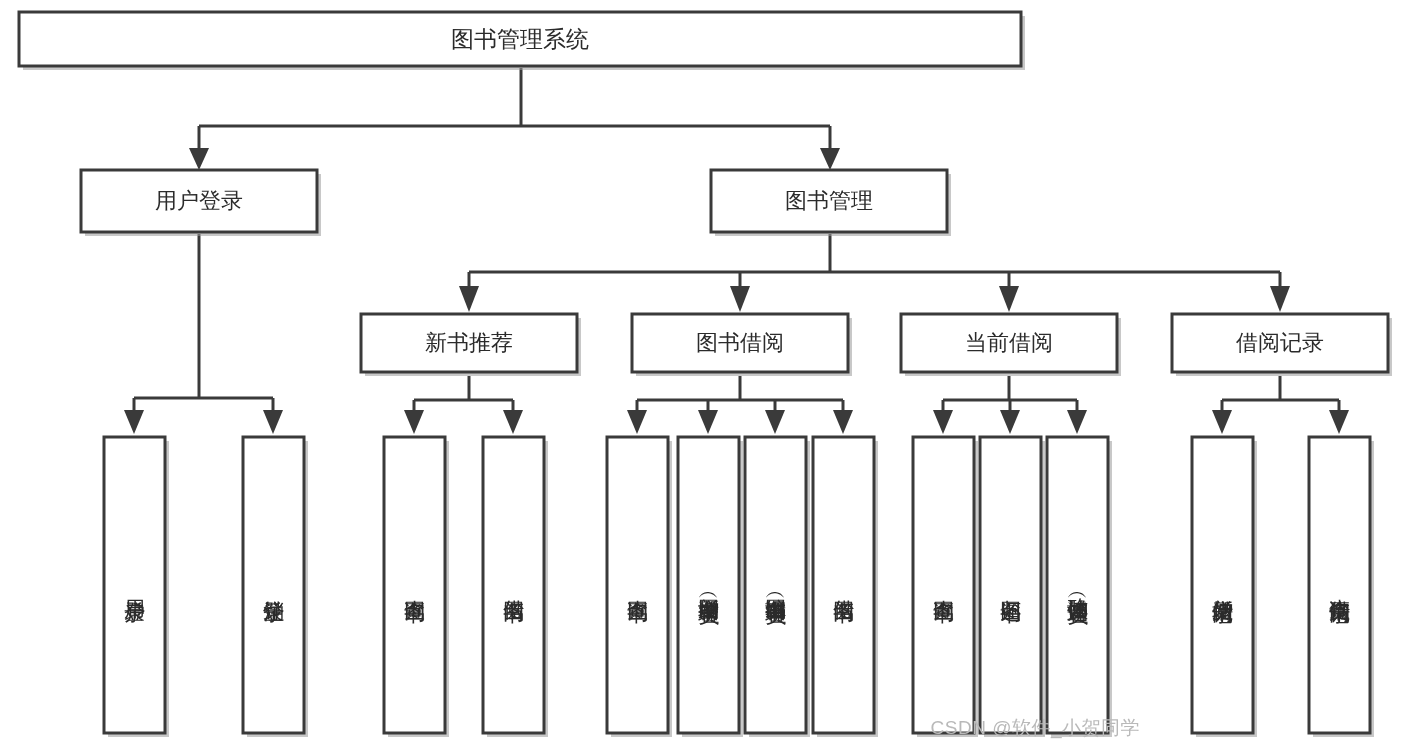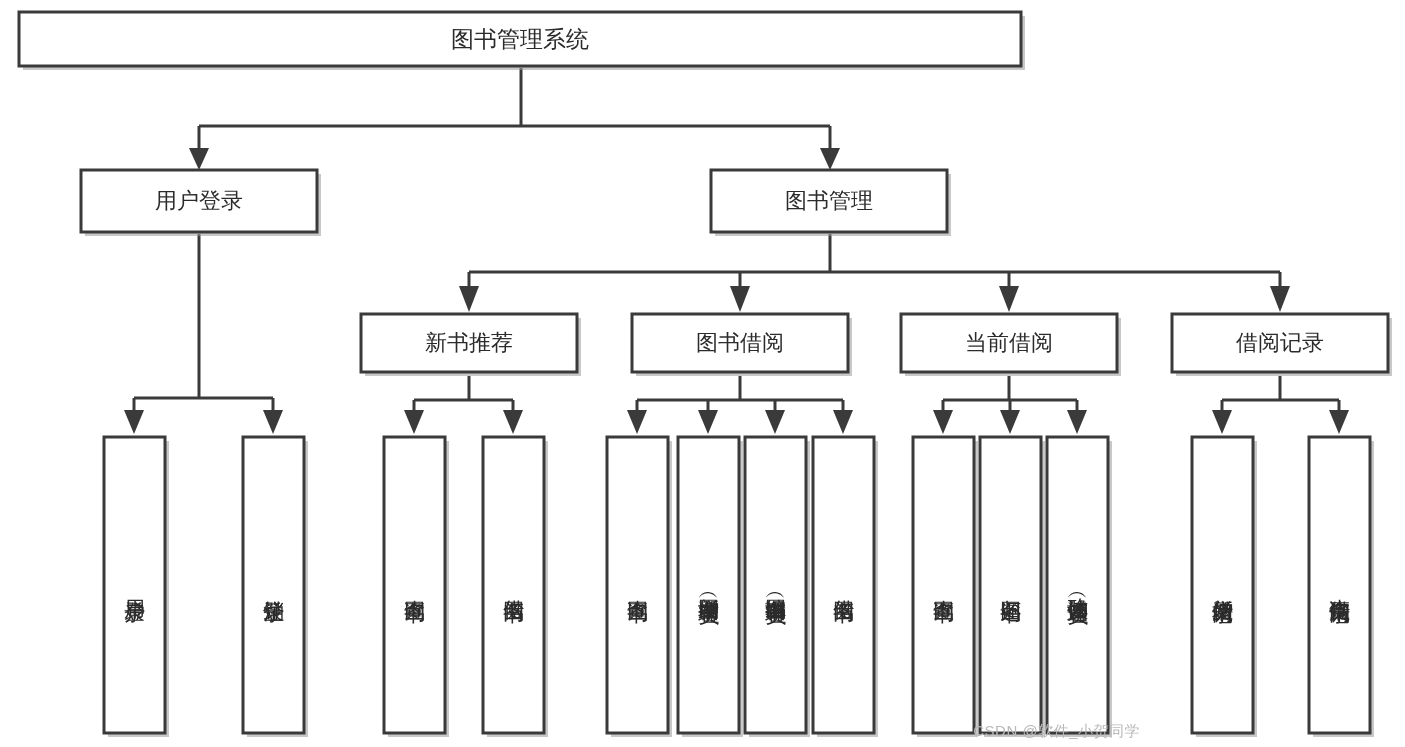--- a/index.html
+++ b/index.html
@@ -64,21 +64,21 @@
     color: #2b2b2b;
     letter-spacing: 1px;
     white-space: nowrap;
     pointer-events: none;
   }
   .watermark {
     position: absolute;
     right: 8px;
     bottom: 6px;
     font-family: "Liberation Sans", sans-serif;
-    font-size: 15px;
+    font-size: 19px;
     color: #b9b9b9;
     letter-spacing: 0.5px;
     user-select: none;
   }
 </style>
 </head>
 <body>
 
 <div id="diagram-root">
 

